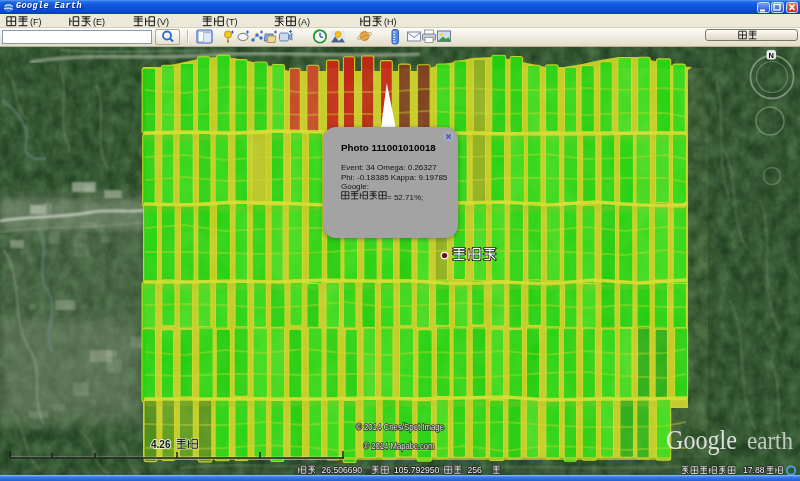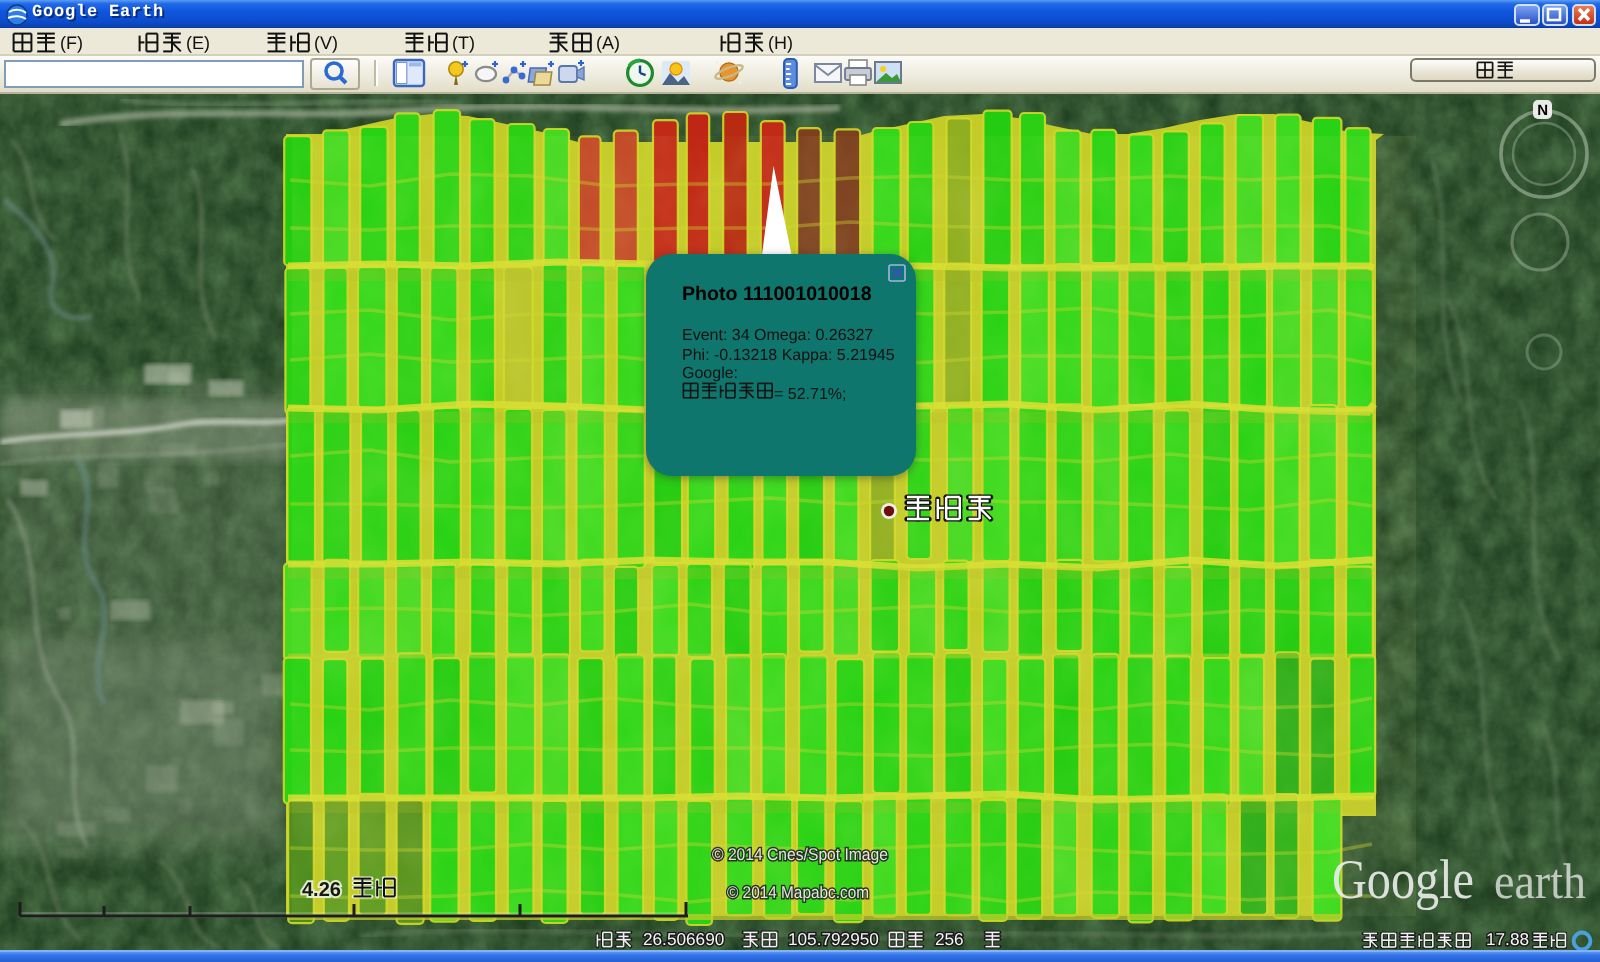--- a/index.html
+++ b/index.html
@@ -2,36 +2,36 @@
 <html><head><meta charset="utf-8">
 <style>
 html,body{margin:0;padding:0;width:800px;height:481px;overflow:hidden;
  font-family:"Liberation Sans",sans-serif;}
 #stage{position:relative;width:800px;height:481px;background:#2e4a27;}
 #mapsvg{position:absolute;left:0;top:0;}
 #titlebar{position:absolute;left:0;top:0;width:800px;height:14px;
  background:linear-gradient(#5a9cf4 0%,#2068e8 14%,#0f55dc 42%,#0c4ecf 72%,#0a42b4 95%,#09379c 100%);}
 #titletxt{position:absolute;left:16px;top:1px;color:#fff;
  font-family:"Liberation Mono",monospace;font-weight:bold;font-size:8.5px;letter-spacing:0.4px;
- text-shadow:1px 1px 0 #0a2a80;}
+ text-shadow:1px 1px 0 #0a2a80;font-style:italic;}
 .wbtn{position:absolute;top:2px;width:12.5px;height:11px;border-radius:2.5px;
  border:1px solid #cfe0f8;box-sizing:border-box;overflow:hidden;}
 #menubar{position:absolute;left:0;top:14px;width:800px;height:14px;background:#ece9d8;
  border-bottom:1px solid #d4d0ba;box-sizing:border-box;}
 #toolbar{position:absolute;left:0;top:28px;width:800px;height:19px;
  background:linear-gradient(#fcfbf7,#eceadb 60%,#e2ddc8);border-bottom:1px solid #b8b49c;box-sizing:border-box;}
 #sbox{position:absolute;left:2px;top:2px;width:150px;height:14px;background:#fff;
  border:1px solid #7f9db9;box-sizing:border-box;}
 .tbtn{position:absolute;top:1px;height:16px;background:linear-gradient(#fefefe,#e6e2d0);
  border:1px solid #aca894;border-radius:2px;box-sizing:border-box;}
 #loginbtn{position:absolute;left:705px;top:1px;width:93px;height:12px;
  background:linear-gradient(#fdfdfb,#e9e5d5 60%,#ddd8c2);border:1px solid #7b7966;border-radius:3px;box-sizing:border-box;}
 #taskbar{position:absolute;left:0;top:475px;width:800px;height:6px;
  background:linear-gradient(#5a93f5 0%,#3472e8 35%,#2260d4 100%);border-top:1px solid #7fb2f8;box-sizing:border-box;}
-#balloon{position:absolute;left:323px;top:127px;width:135px;height:111px;background:#0f766e;
+#balloon{position:absolute;left:323px;top:127px;width:135px;height:111px;background:#a3a3a3;
  border-radius:13px;box-shadow:0 1px 4px rgba(40,40,40,0.45);}
 #btitle{position:absolute;left:18px;top:14.5px;font-size:9.8px;font-weight:bold;color:#000;}
 .bline{position:absolute;left:18px;font-size:8px;color:#111;white-space:nowrap;}
 </style></head>
 <body>
 <div id="stage">
 <svg id="mapsvg" width="800" height="481" viewBox="0 0 800 481">
       <defs>
 <filter id="tn" x="0%" y="0%" width="100%" height="100%" color-interpolation-filters="sRGB">
  <feTurbulence type="fractalNoise" baseFrequency="0.085 0.07" numOctaves="4" seed="13" result="n"></feTurbulence>
@@ -767,21 +767,21 @@
         <line x1="43.8" y1="6.0" x2="51.4" y2="6.0" stroke="#111" stroke-width="0.855" stroke-linecap="butt"></line>
         <line x1="43.8" y1="9.8" x2="51.4" y2="9.8" stroke="#111" stroke-width="0.855" stroke-linecap="butt"></line>
         <line x1="47.6" y1="2.2" x2="47.6" y2="9.8" stroke="#111" stroke-width="0.855" stroke-linecap="butt"></line>
         <line x1="43.8" y1="4.1" x2="51.4" y2="4.1" stroke="#111" stroke-width="0.855" stroke-linecap="butt"></line>
       </svg>
 </div>
 
 <div id="balloon">
  <div id="btitle">Photo 111001010018</div>
  <div class="bline" style="top:36px">Event: 34 Omega: 0.26327</div>
- <div class="bline" style="top:45.5px">Phi: -0.13218 Kappa: 5.21945</div>
+ <div class="bline" style="top:45.5px">Phi: -0.18385 Kappa: 9.19785</div>
  <div class="bline" style="top:55px">Google:</div>
  <svg style="position:absolute;left:18px;top:63px" width="110" height="13">
   <line x1="0.7" y1="1.7" x2="7.9" y2="1.7" stroke="#151515" stroke-width="0.817" stroke-linecap="butt"></line>
         <line x1="0.7" y1="8.9" x2="7.9" y2="8.9" stroke="#151515" stroke-width="0.817" stroke-linecap="butt"></line>
         <line x1="0.7" y1="1.7" x2="0.7" y2="8.9" stroke="#151515" stroke-width="0.817" stroke-linecap="butt"></line>
         <line x1="7.9" y1="1.7" x2="7.9" y2="8.9" stroke="#151515" stroke-width="0.817" stroke-linecap="butt"></line>
         <line x1="0.7" y1="5.3" x2="7.9" y2="5.3" stroke="#151515" stroke-width="0.817" stroke-linecap="butt"></line>
         <line x1="4.3" y1="1.7" x2="4.3" y2="8.9" stroke="#151515" stroke-width="0.817" stroke-linecap="butt"></line>
         <line x1="10.0" y1="1.7" x2="17.2" y2="1.7" stroke="#151515" stroke-width="0.817" stroke-linecap="butt"></line>
         <line x1="10.0" y1="5.3" x2="17.2" y2="5.3" stroke="#151515" stroke-width="0.817" stroke-linecap="butt"></line>

